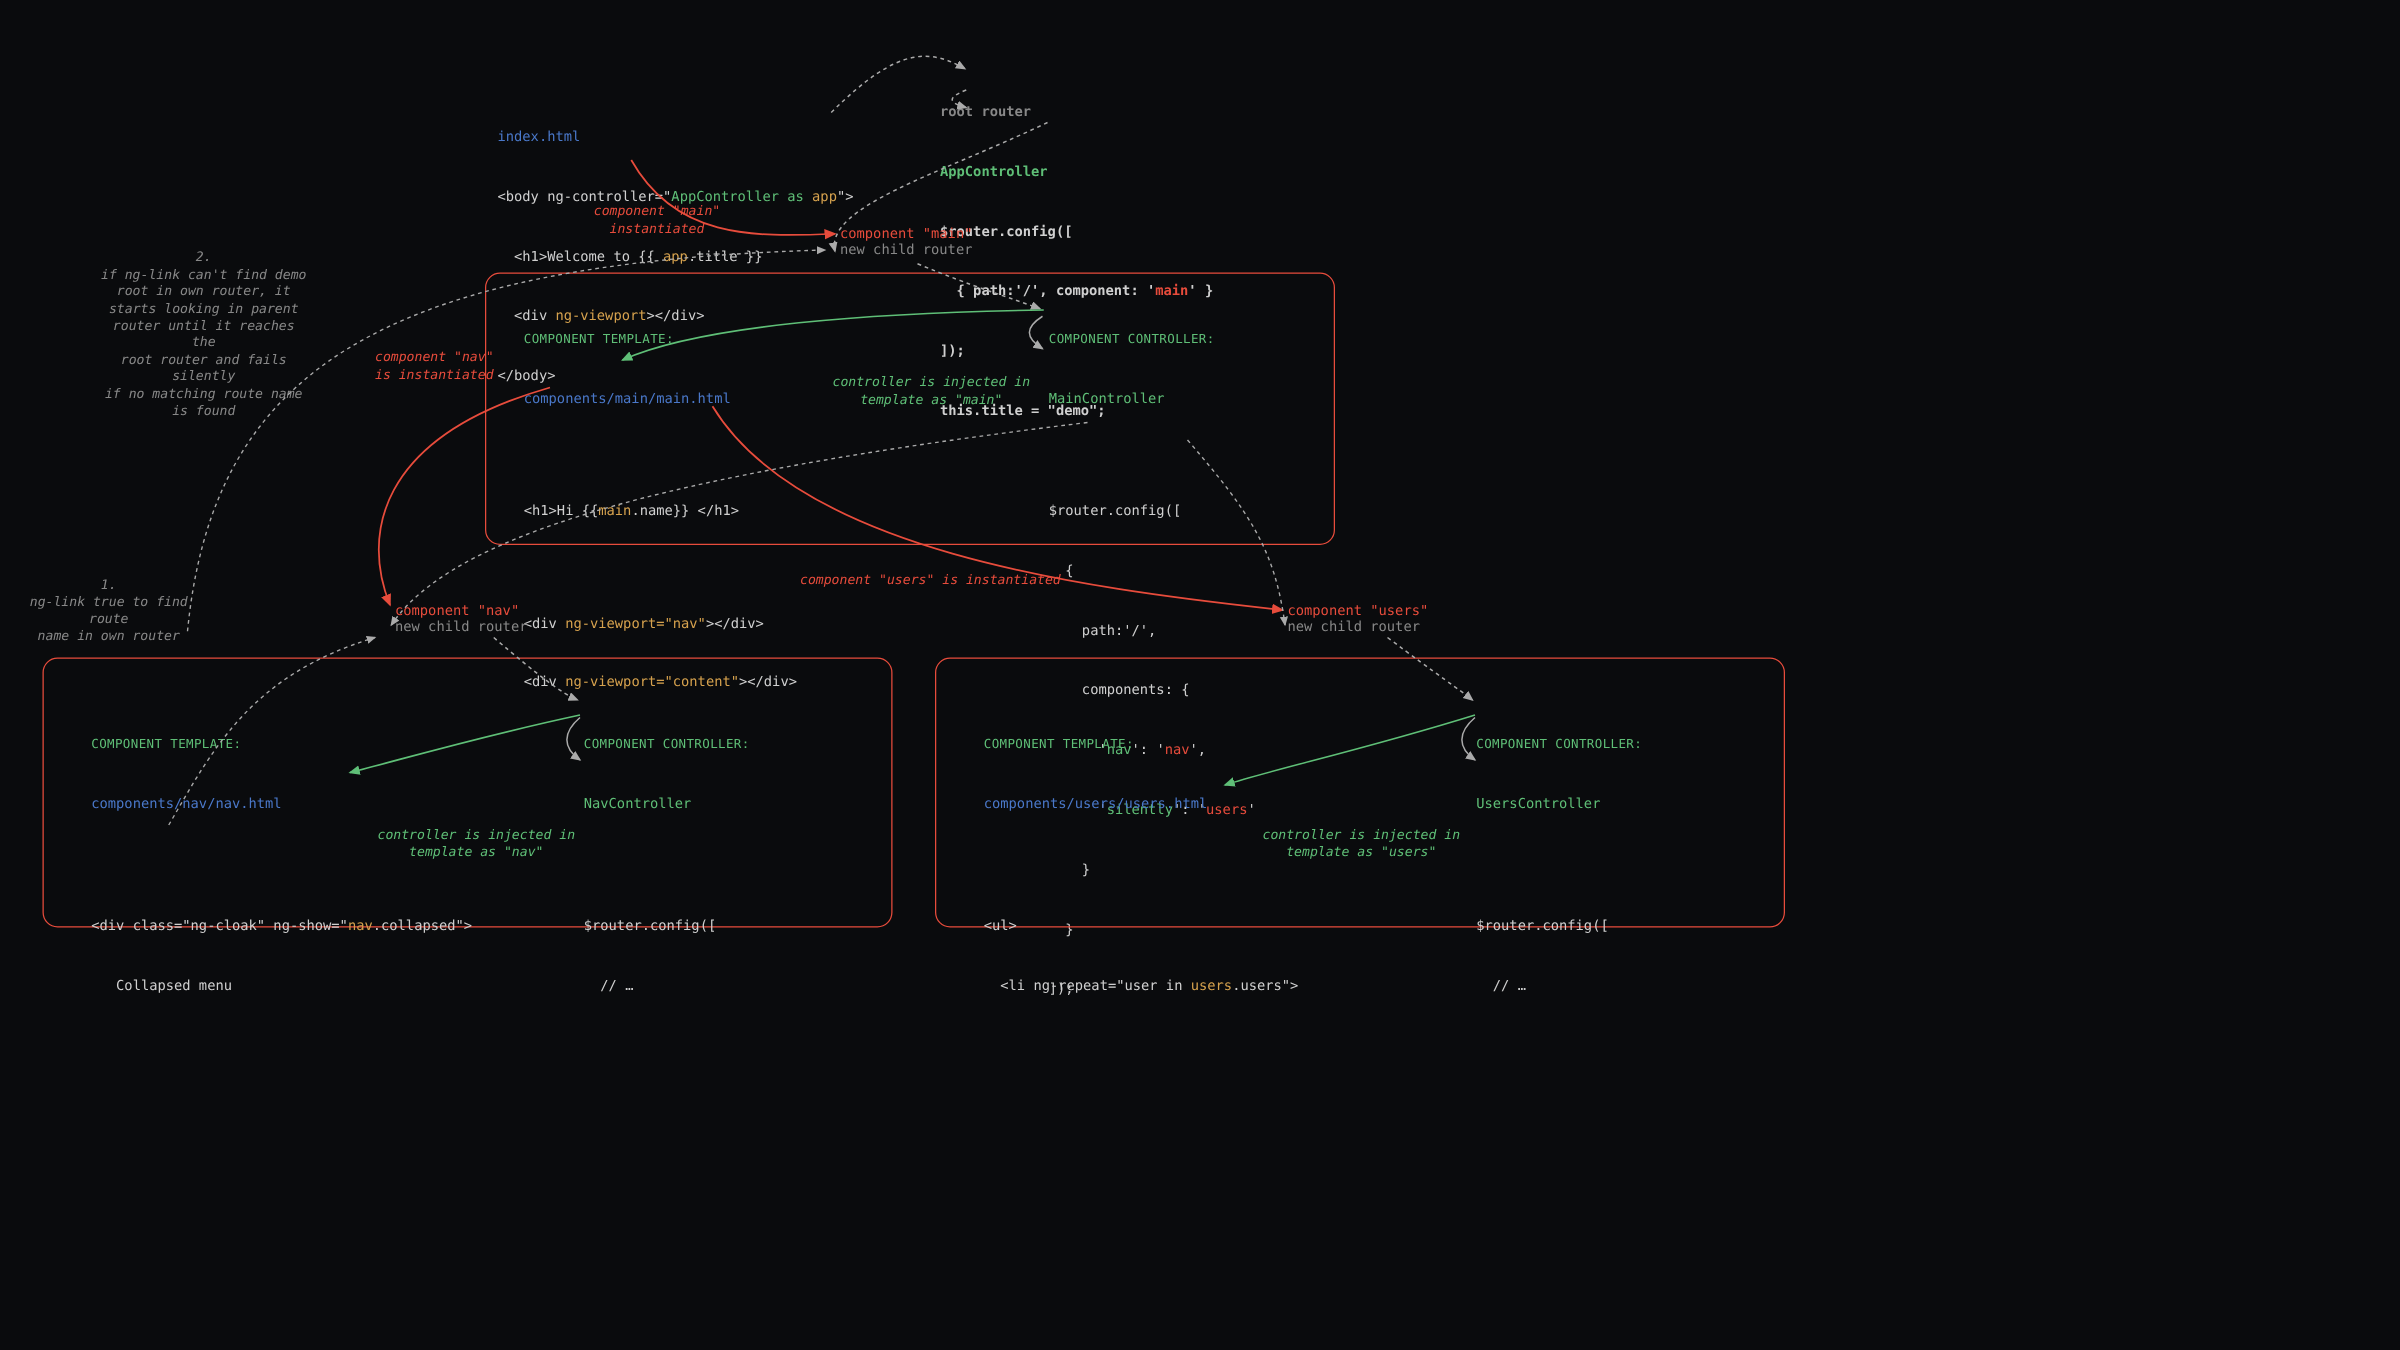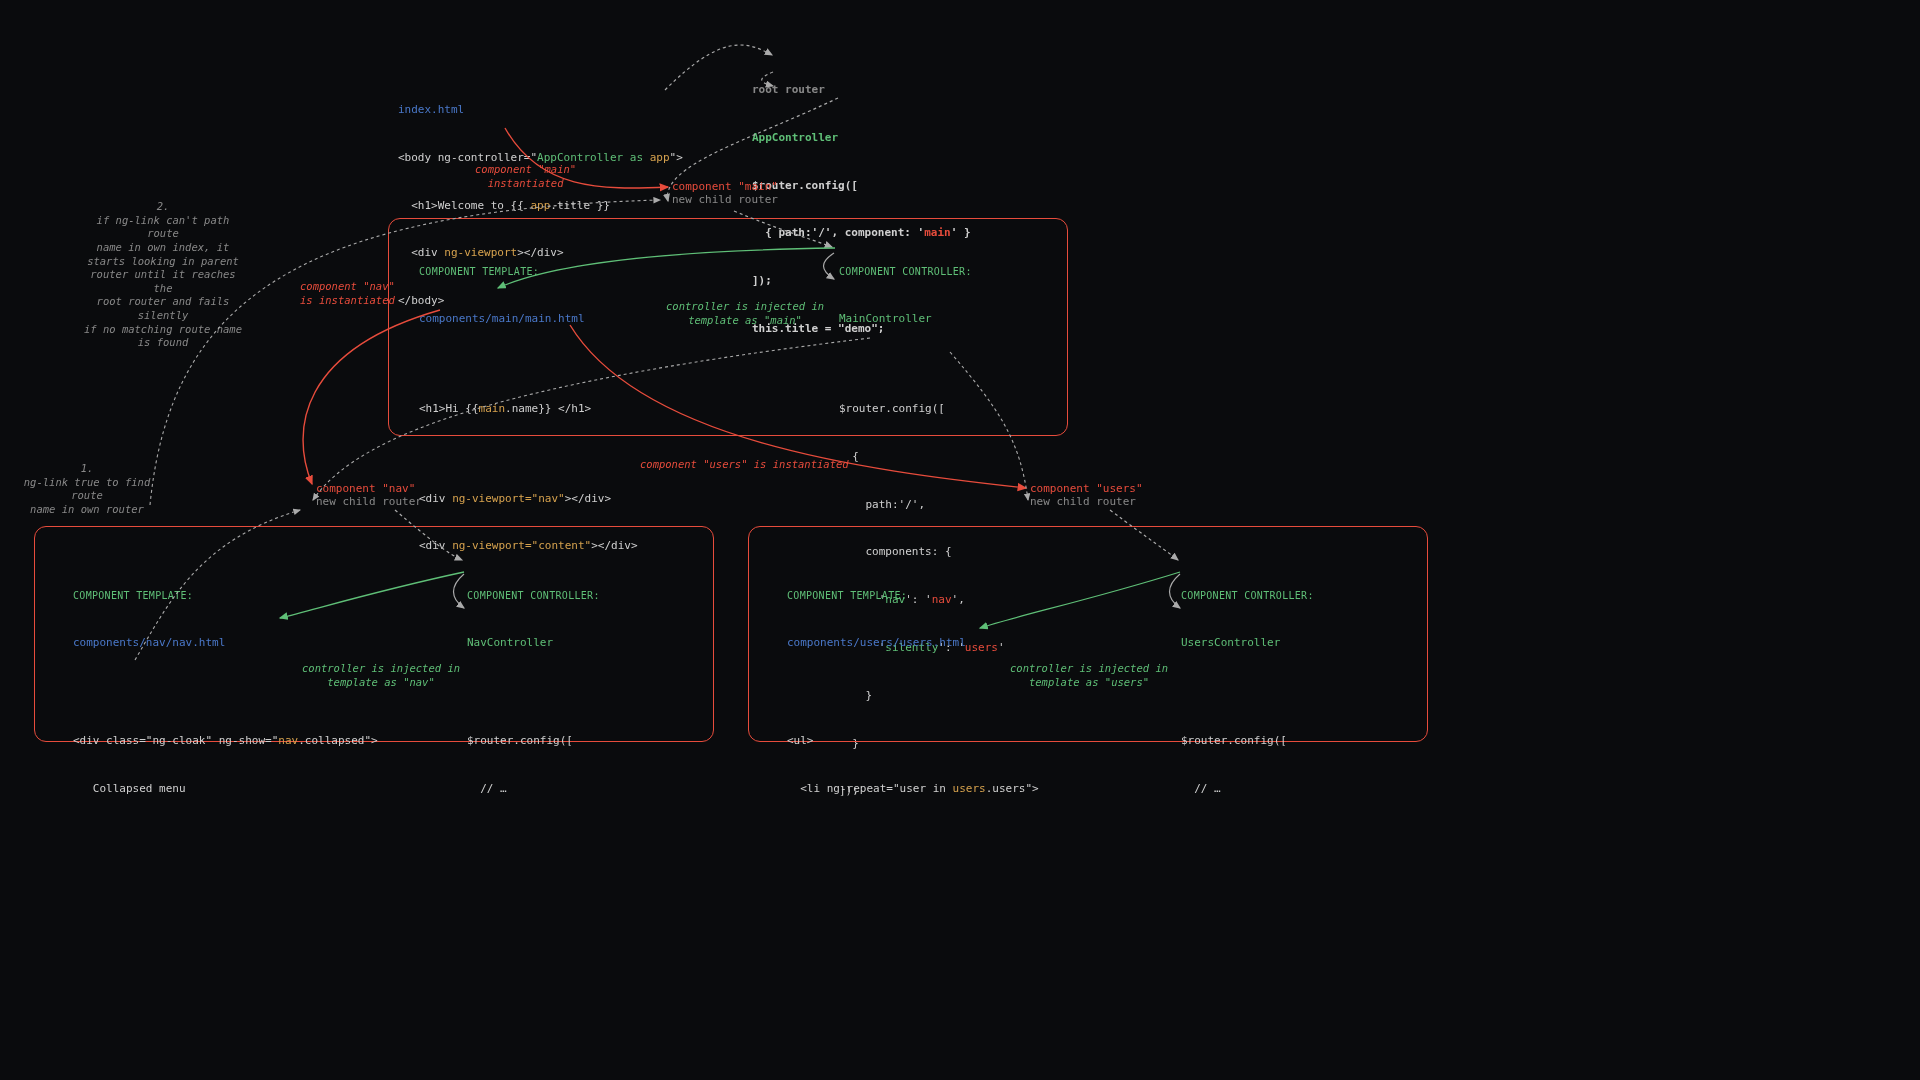--- a/index.html
+++ b/index.html
@@ -164,22 +164,22 @@
     <div>template as "users"</div>
 </div>
 
 <div class="abs lbl c-gray-it" style="left:17px; top:462px; width:140px;">
   <div>1.</div>
   <div>ng-link true to find route</div>
   <div>name in own router</div>
 </div>
 <div class="abs lbl c-gray-it" style="left:78px; top:200px; width:170px;">
   <div>2.</div>
-  <div>if ng-link can't path route</div>
-  <div>name in own index, it</div>
+  <div>if ng-link can't find demo</div>
+  <div>root in own router, it</div>
   <div>starts looking in parent</div>
   <div>router until it reaches the</div>
   <div>root router and fails silently</div>
   <div>if no matching route name</div>
   <div>is found</div>
 </div>
 
 <svg class="arrows">
   <defs>
     <marker id="arrow-gray" markerWidth="8" markerHeight="8" refX="6" refY="3" orient="auto">

